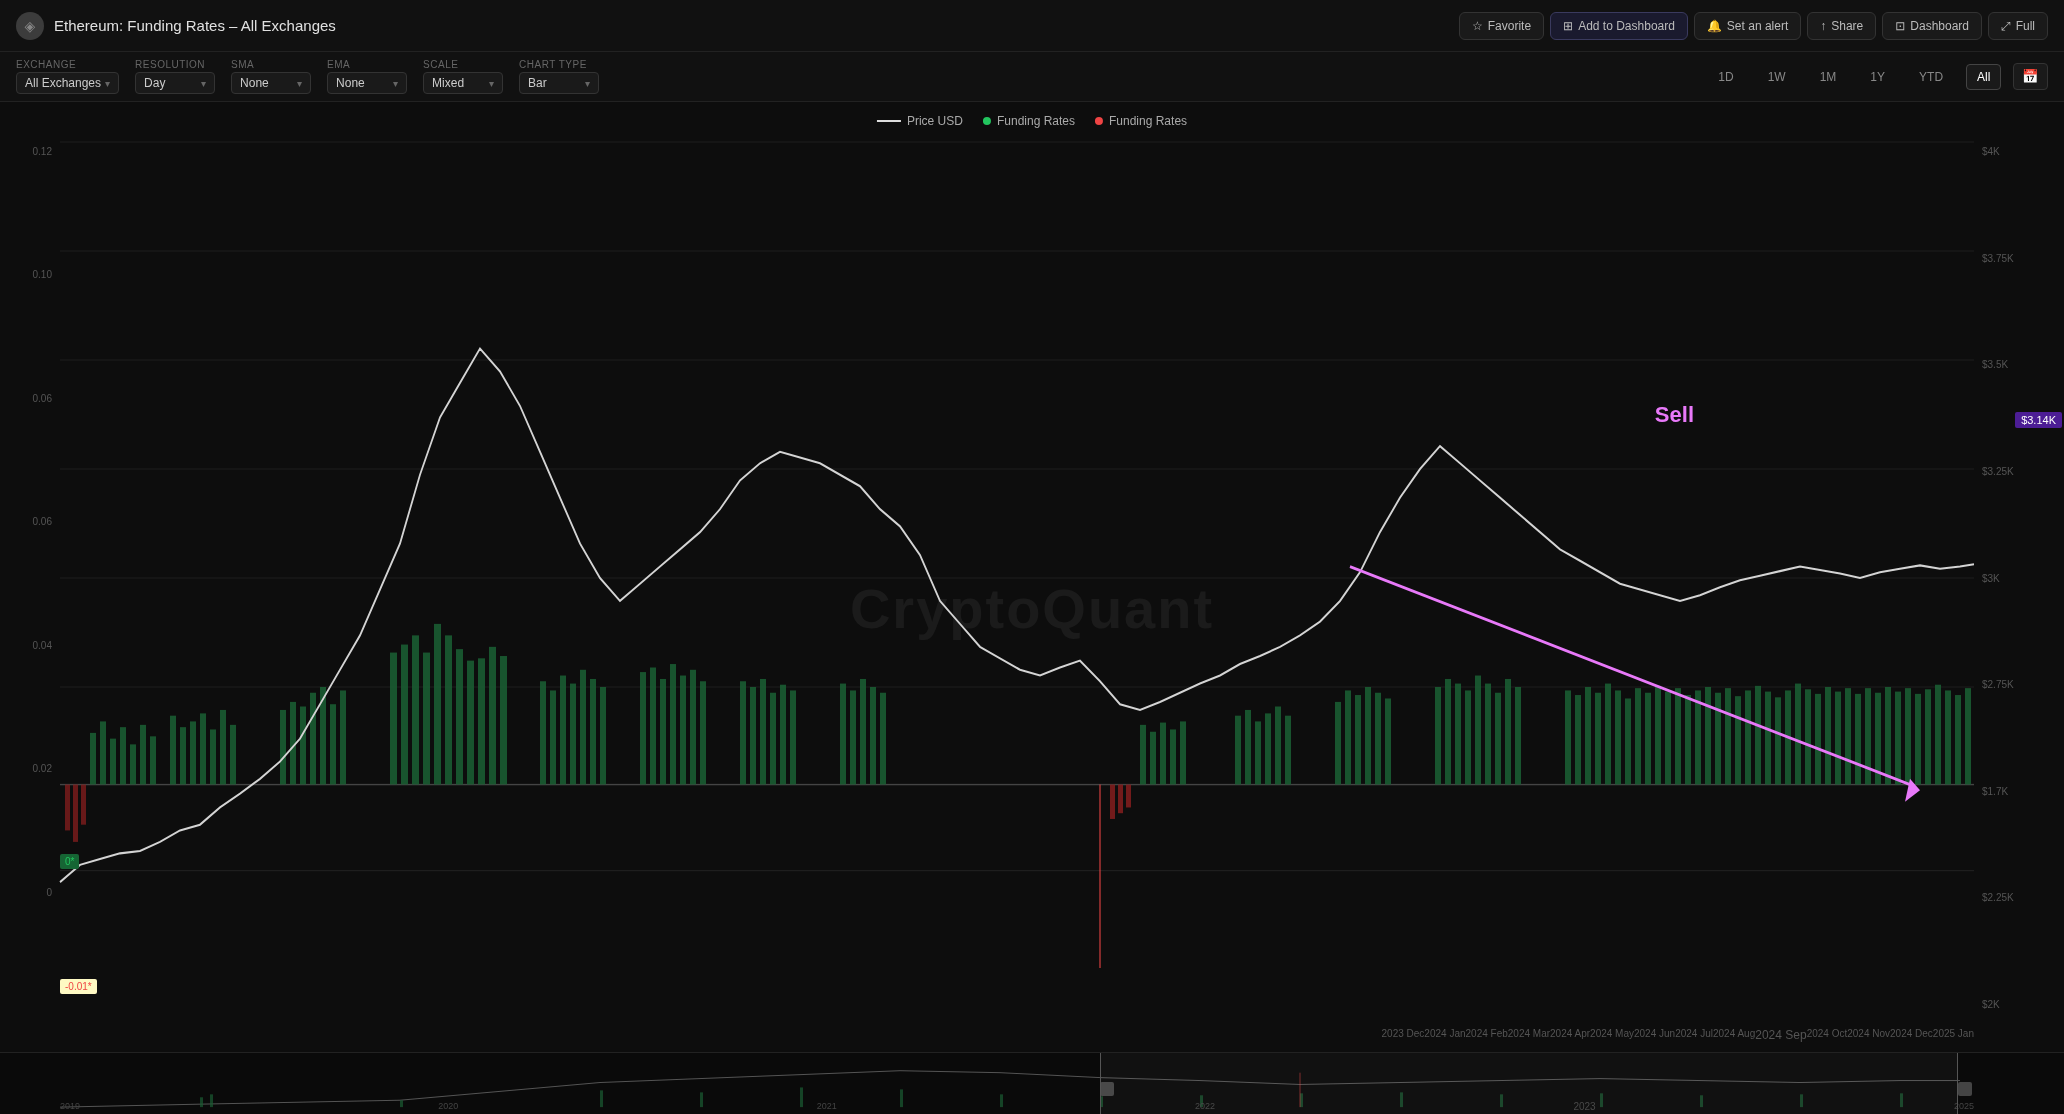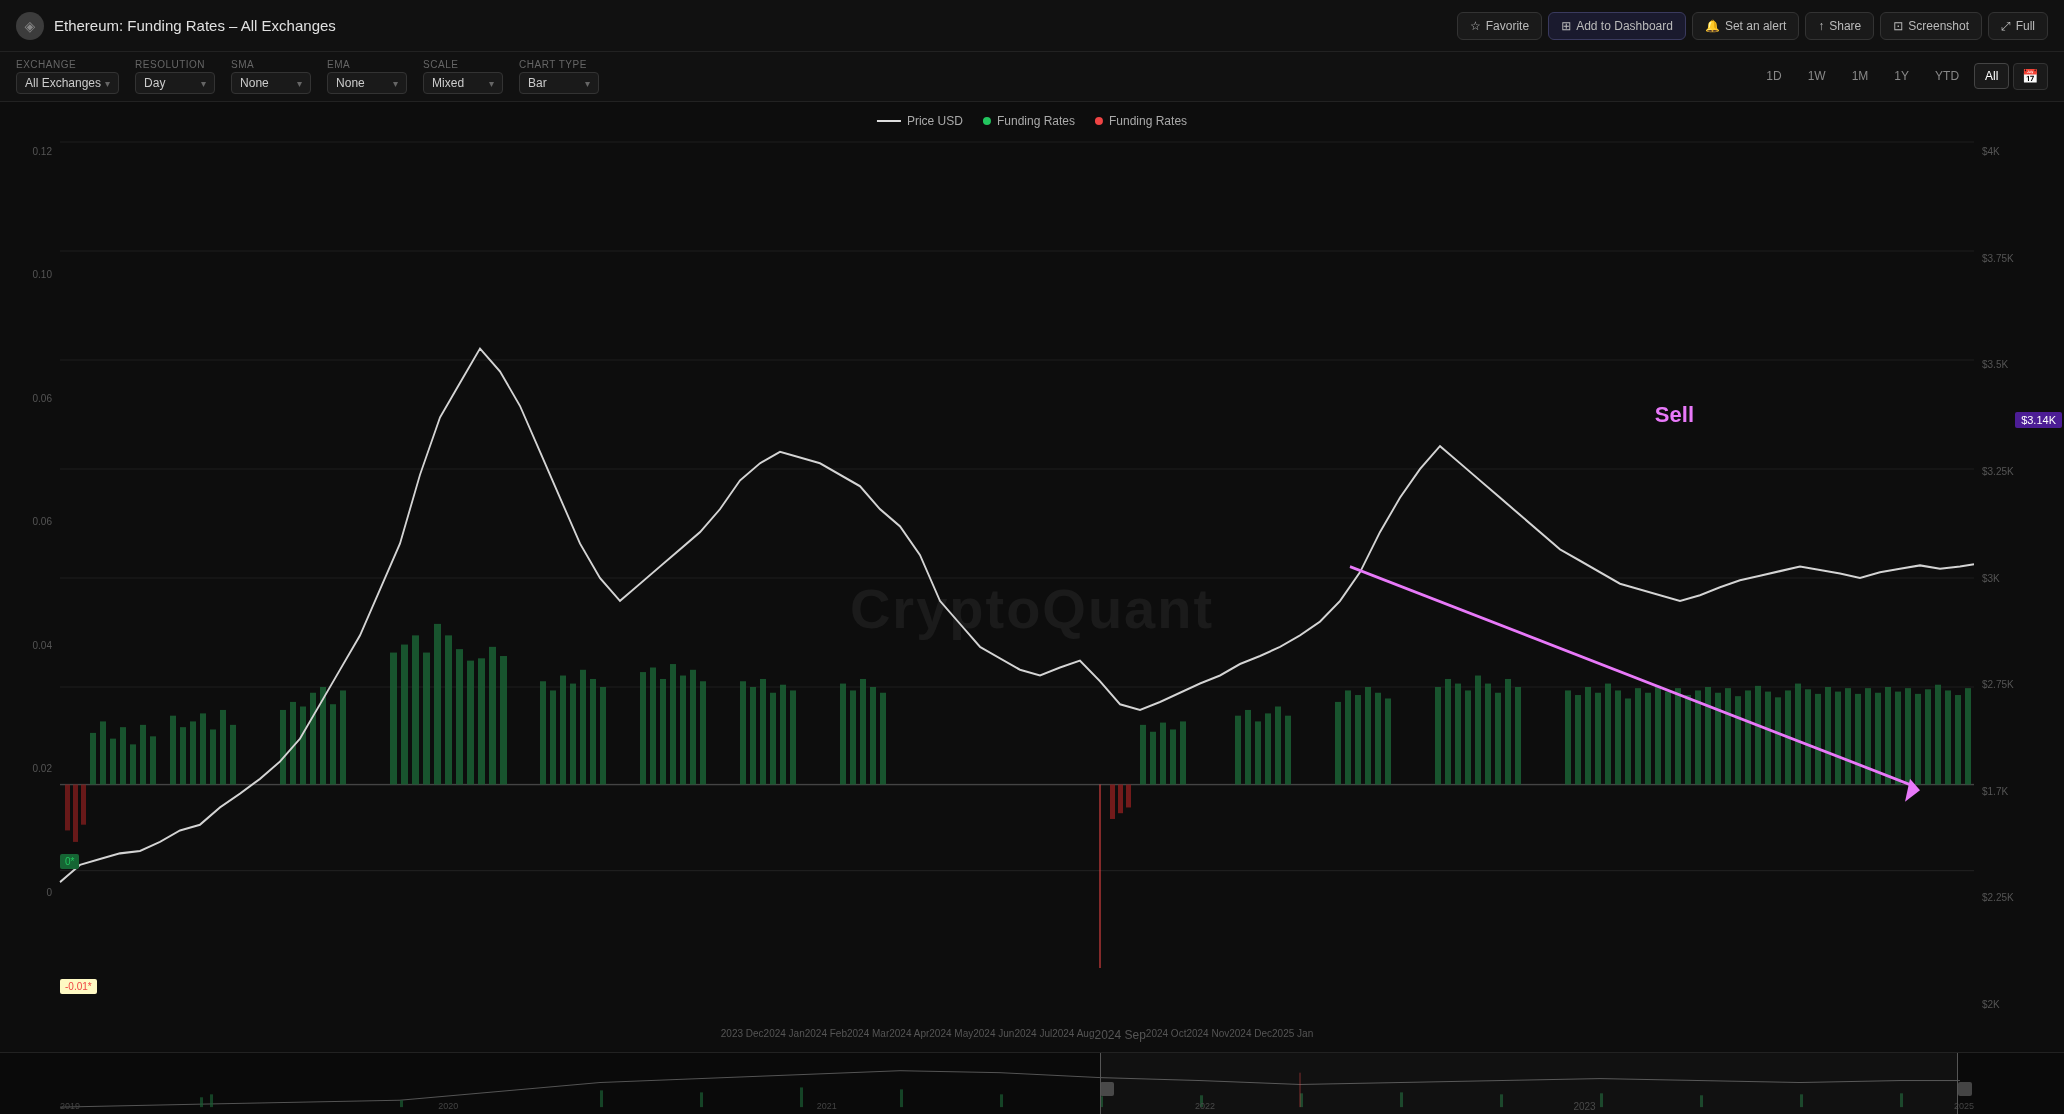--- a/index.html
+++ b/index.html
@@ -102,22 +102,22 @@
       font-size: 12px;
       min-width: 80px;
     }
     .dropdown-arrow {
       color: #666;
       font-size: 10px;
       margin-left: auto;
     }
     .toolbar-right {
       display: flex;
-      align-items: flex-start;
-      gap: 4px;
+      align-items: center;
+      gap: 12px;
     }
     .time-btn {
       padding: 5px 10px;
       background: transparent;
       border: 1px solid transparent;
       border-radius: 4px;
       color: #888;
       cursor: pointer;
       font-size: 12px;
     }
@@ -289,21 +289,21 @@
     <button class="header-btn">
       <span>🔔</span>
       <span>Set an alert</span>
     </button>
     <button class="header-btn">
       <span>↑</span>
       <span>Share</span>
     </button>
     <button class="header-btn">
       <span>⊡</span>
-      <span>Screenshot</span>
+      <span>Dashboard</span>
     </button>
     <button class="header-btn">
       <span>⤢</span>
       <span>Full</span>
     </button>
   </div>
 </div>
 
 <div class="toolbar">
   <div class="toolbar-left">
@@ -589,21 +589,21 @@
     </svg>
 
     <div class="sell-label" style="position:absolute; top:260px; right:280px;">Sell</div>
 
     <div class="green-badge" style="position:absolute; bottom:145px; left:0px;">0*</div>
 
     <div class="red-badge" style="position:absolute; bottom:20px; left:0px;">-0.01*</div>
 
   </div>
 
-  <div style="position:absolute; bottom:72px; left:60px; right:90px; display:flex; justify-content:center;">
+  <div style="position:absolute; bottom:72px; left:60px; right:90px; display:flex; justify-content:flex-end;">
     <span style="color:#555;font-size:10px;">2023 Dec</span>
     <span style="color:#555;font-size:10px;">2024 Jan</span>
     <span style="color:#555;font-size:10px;">2024 Feb</span>
     <span style="color:#555;font-size:10px;">2024 Mar</span>
     <span style="color:#555;font-size:10px;">2024 Apr</span>
     <span style="color:#555;font-size:10px;">2024 May</span>
     <span style="color:#555;font-size:10px;">2024 Jun</span>
     <span style="color:#555;font-size:10px;">2024 Jul</span>
     <span style="color:#555;font-size:10px;">2024 Aug</span>
     <span style="color:#555;font-size:12px;">2024 Sep</span>

